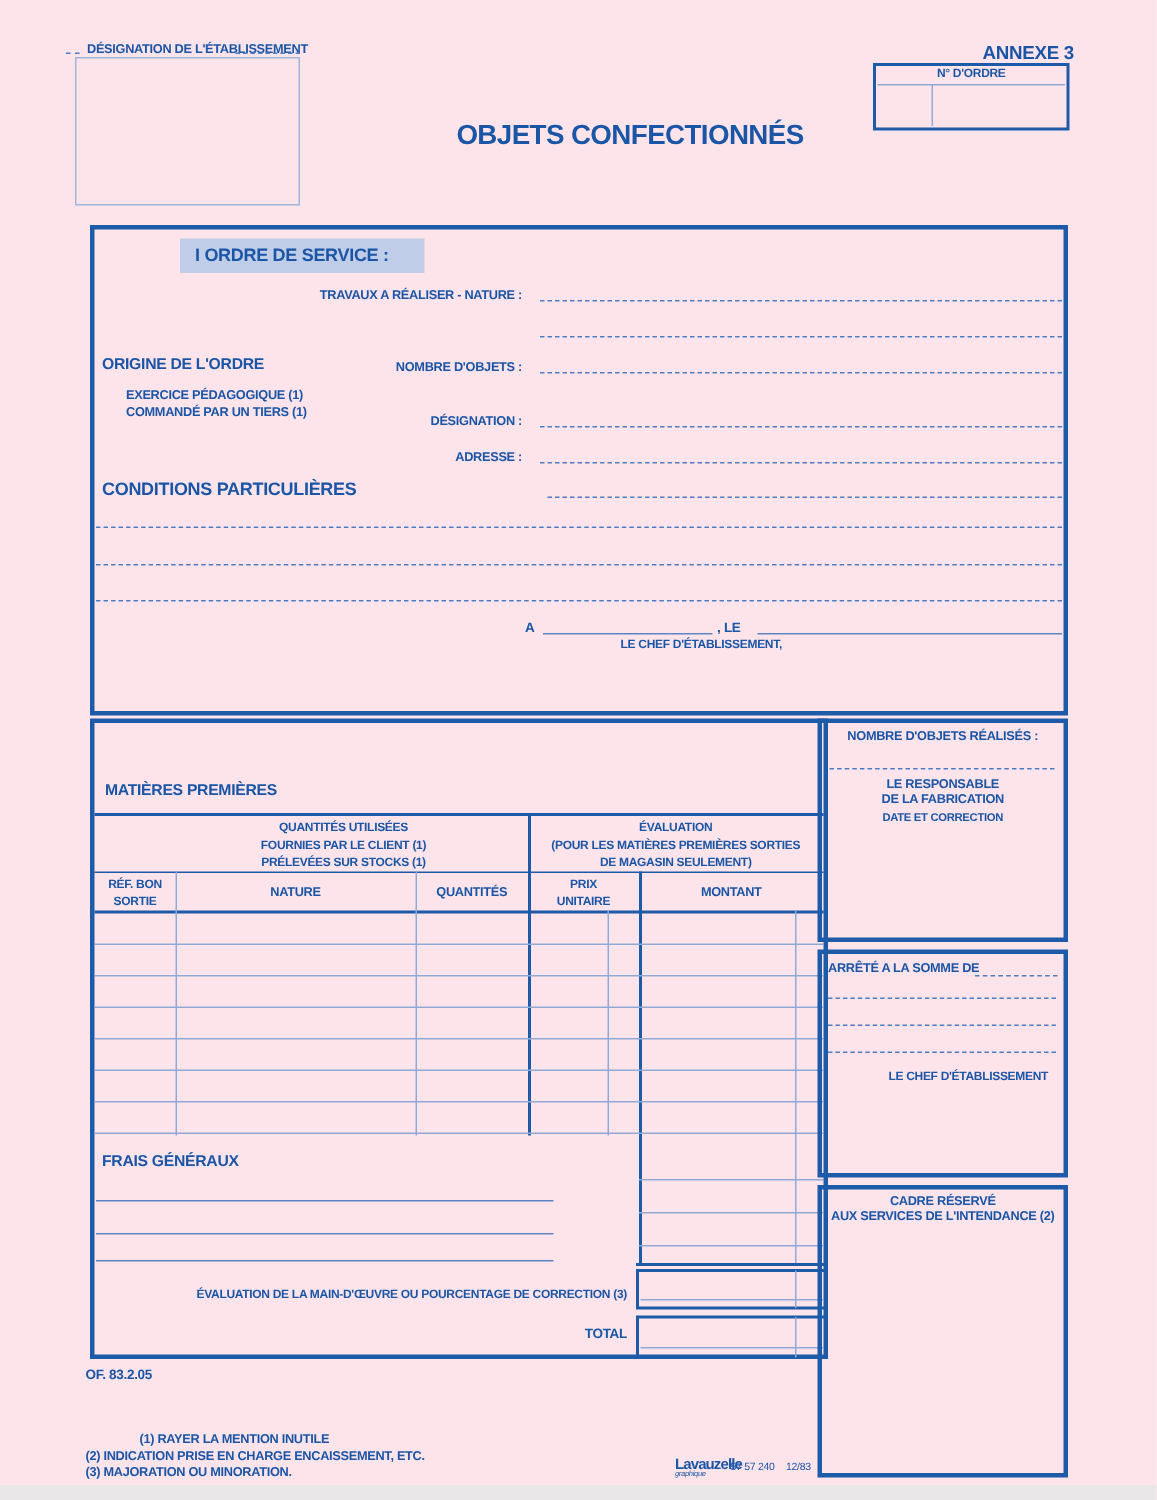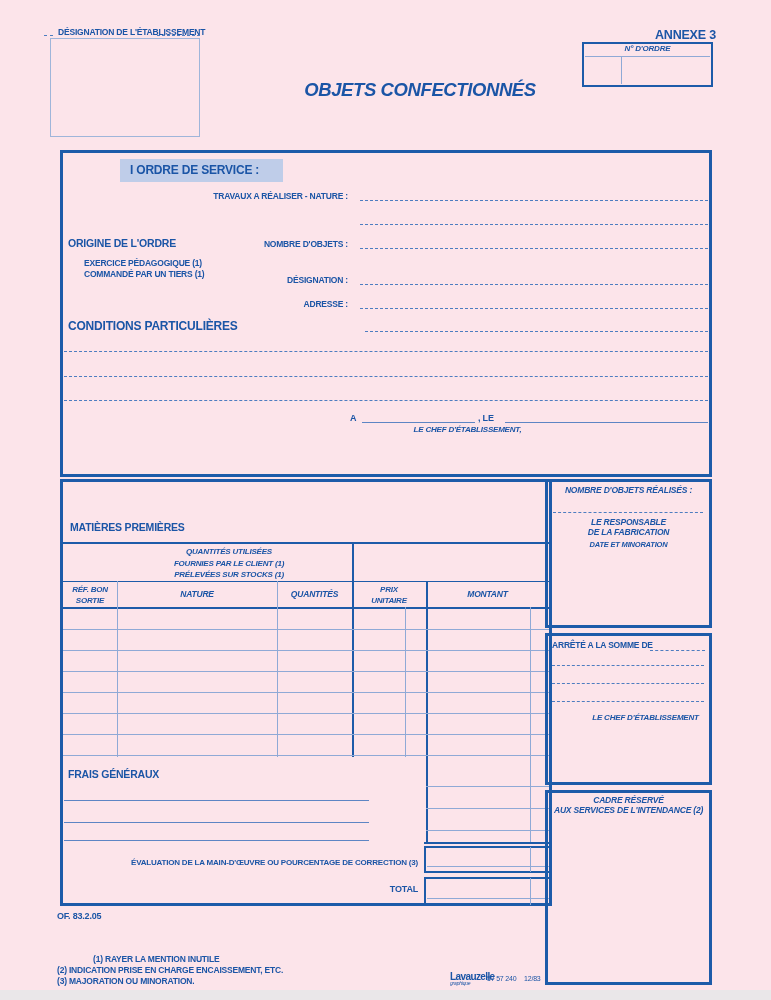--- a/index.html
+++ b/index.html
@@ -10,21 +10,21 @@
     --hl:#bfcde9;
     --dash:#4d7dc0;
     --thin:#8fa9d6;
     --thin2:#5d85c4;
   }
   html,body{margin:0;padding:0;}
   body{background:#fff;font-family:"Liberation Sans",sans-serif;}
   .page{position:relative;width:771px;height:1000px;background:var(--pink);overflow:hidden;}
   .page *{box-sizing:border-box;}
   .lbl{position:absolute;font-weight:bold;color:var(--ink);white-space:nowrap;letter-spacing:-0.2px;line-height:1.15;}
-  .ctr{text-align:center;white-space:normal;font-style:italic;}
+  .ctr{text-align:center;white-space:normal;}
   .rt{text-align:right;}
   .box{position:absolute;border:3px solid var(--bd);background:transparent;}
   .dashline{position:absolute;height:0;border-top:1px dashed var(--dash);}
   .solidline{position:absolute;height:0;border-top:1px solid var(--thin2);}
   .rowline{position:absolute;height:0;border-top:1px solid var(--thin);}
   .h2line{position:absolute;height:0;border-top:2px solid var(--bd);}
   .h15line{position:absolute;height:0;border-top:1.5px solid var(--bd);}
   .vthin{position:absolute;width:0;border-left:1px solid var(--thin);}
   .vthick{position:absolute;width:0;border-left:2px solid var(--bd);}
   .hlbar{position:absolute;background:var(--hl);color:var(--ink);font-weight:bold;letter-spacing:-0.2px;margin-left:48px;}
@@ -87,20 +87,25 @@
   <div class="h2line" style="left:63px;top:542px;width:486px;"></div>
   <div class="vthick" style="left:352px;top:542px;height:215px;"></div>
   <div class="h15line" style="left:63px;top:581px;width:486px;"></div>
   <div class="h2line" style="left:63px;top:607px;width:486px;"></div>
 
   <div class="lbl ctr" style="left:63px;top:546px;width:332px;font-size:8px;line-height:11.5px;">
     <div>QUANTITÉS UTILISÉES</div>
     <div>FOURNIES PAR LE CLIENT (1)</div>
     <div>PRÉLEVÉES SUR STOCKS (1)</div>
   </div>
+  <div class="lbl ctr" style="left:352px;top:546px;width:197px;font-size:8px;line-height:11.5px;">
+    <div>ÉVALUATION</div>
+    <div>(POUR LES MATIÈRES PREMIÈRES SORTIES</div>
+    <div>DE MAGASIN SEULEMENT)</div>
+  </div>
 
   <div class="lbl ctr" style="left:63px;top:584px;width:54px;font-size:8px;line-height:11px;">
     <div>RÉF. BON</div>
     <div>SORTIE</div>
   </div>
   <div class="lbl ctr" style="left:117px;top:590px;width:160px;font-size:8.5px;">NATURE</div>
   <div class="lbl ctr" style="left:277px;top:590px;width:75px;font-size:8.5px;">QUANTITÉS</div>
   <div class="lbl ctr" style="left:352px;top:584px;width:74px;font-size:8px;line-height:11px;">
     <div>PRIX</div>
     <div>UNITAIRE</div>
@@ -141,21 +146,21 @@
   <div class="vthin" style="left:530px;top:878px;height:27px;"></div>
   <div class="lbl rt" style="left:320px;top:884px;width:98px;font-size:9px;">TOTAL</div>
 
   <div class="lbl" style="left:57px;top:911px;font-size:9px;">OF. 83.2.05</div>
 
   <div class="box" style="left:545px;top:479px;width:167px;height:149px;"></div>
   <div class="lbl ctr" style="left:548px;top:486px;width:161px;font-size:8.5px;">NOMBRE D'OBJETS RÉALISÉS :</div>
   <div class="dashline" style="left:553px;top:512px;width:150px;"></div>
   <div class="lbl ctr" style="left:548px;top:518px;width:161px;font-size:8.5px;">LE RESPONSABLE</div>
   <div class="lbl ctr" style="left:548px;top:528px;width:161px;font-size:8.5px;">DE LA FABRICATION</div>
-  <div class="lbl ctr" style="left:548px;top:541px;width:161px;font-size:7.5px;">DATE ET MINORATION</div>
+  <div class="lbl ctr" style="left:548px;top:541px;width:161px;font-size:7.5px;">DATE ET CORRECTION</div>
 
   <div class="box" style="left:545px;top:633px;width:167px;height:152px;"></div>
   <div class="lbl" style="left:552px;top:641px;font-size:8.5px;">ARRÊTÉ A LA SOMME DE</div>
   <div class="dashline" style="left:650px;top:650px;width:55px;"></div>
   <div class="dashline" style="left:552px;top:665px;width:152px;"></div>
   <div class="dashline" style="left:552px;top:683px;width:152px;"></div>
   <div class="dashline" style="left:552px;top:701px;width:152px;"></div>
   <div class="lbl ctr" style="left:548px;top:713px;width:195px;font-size:8px;">LE CHEF D'ÉTABLISSEMENT</div>
 
   <div class="box" style="left:545px;top:790px;width:167px;height:195px;"></div>

